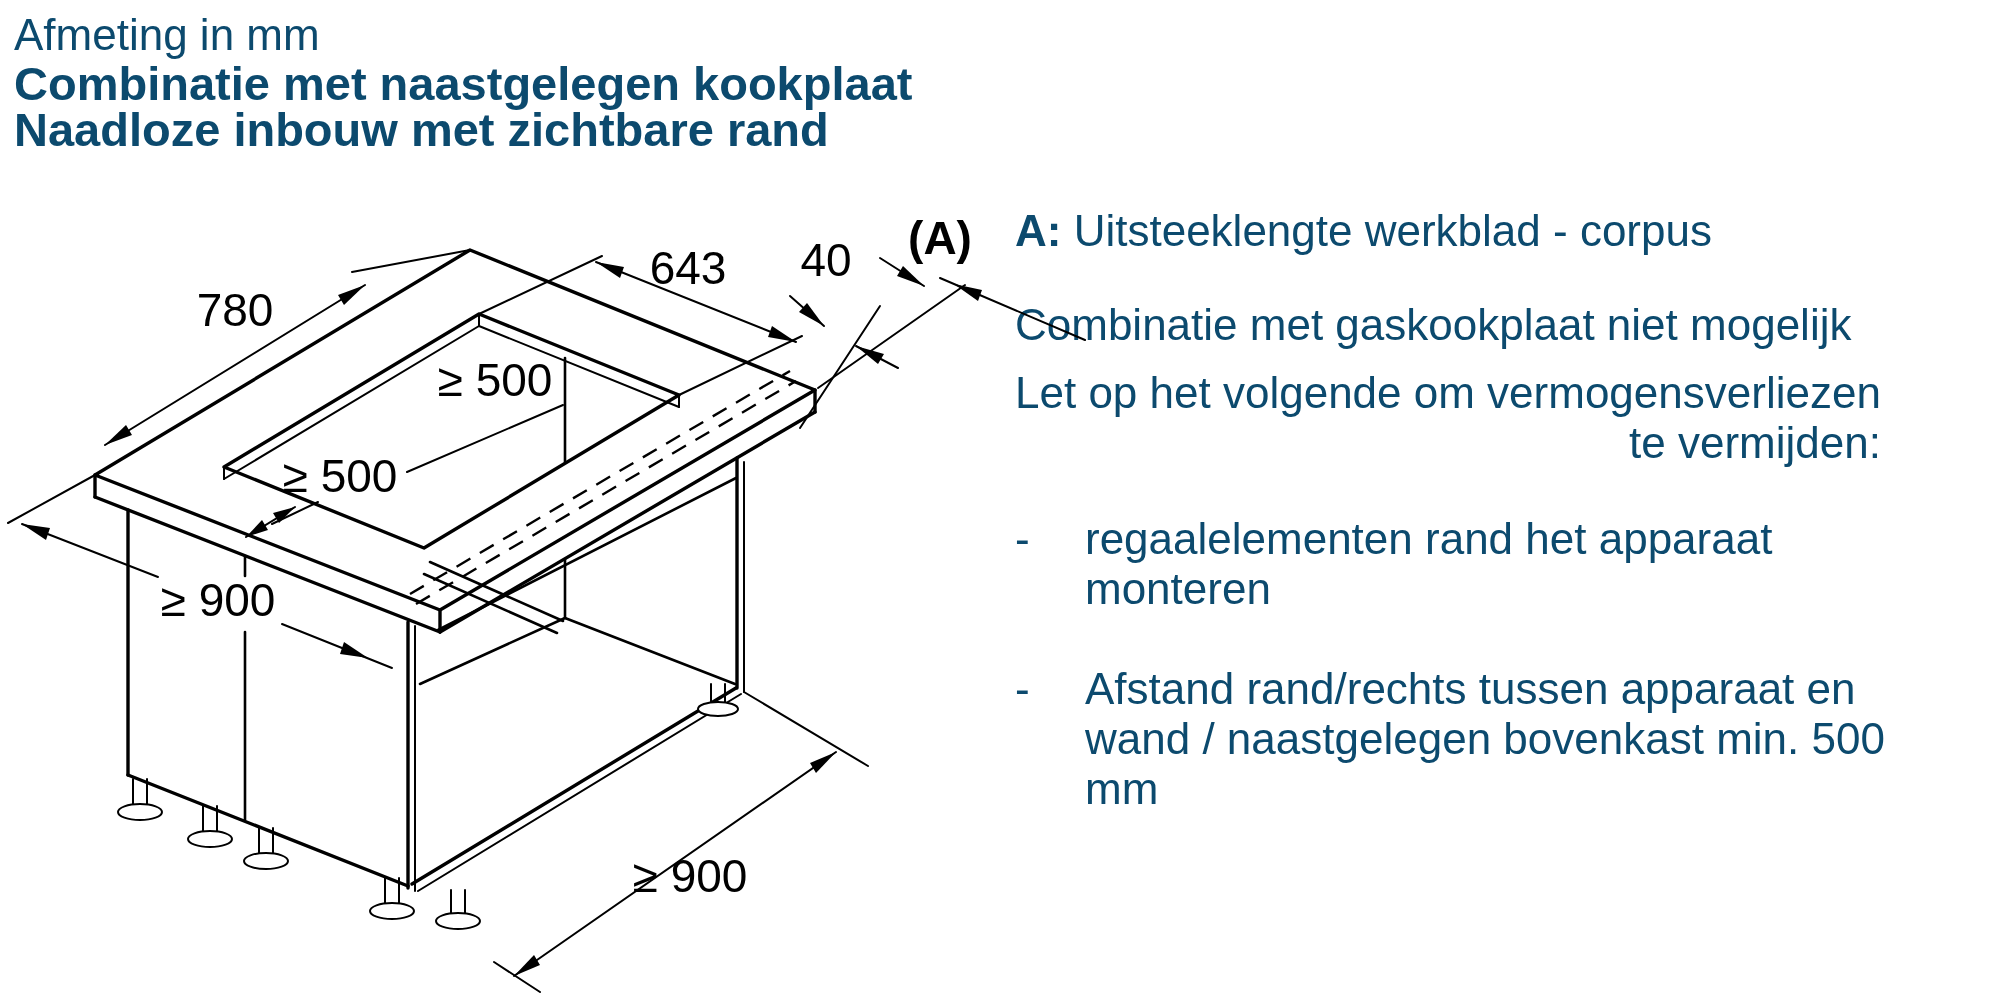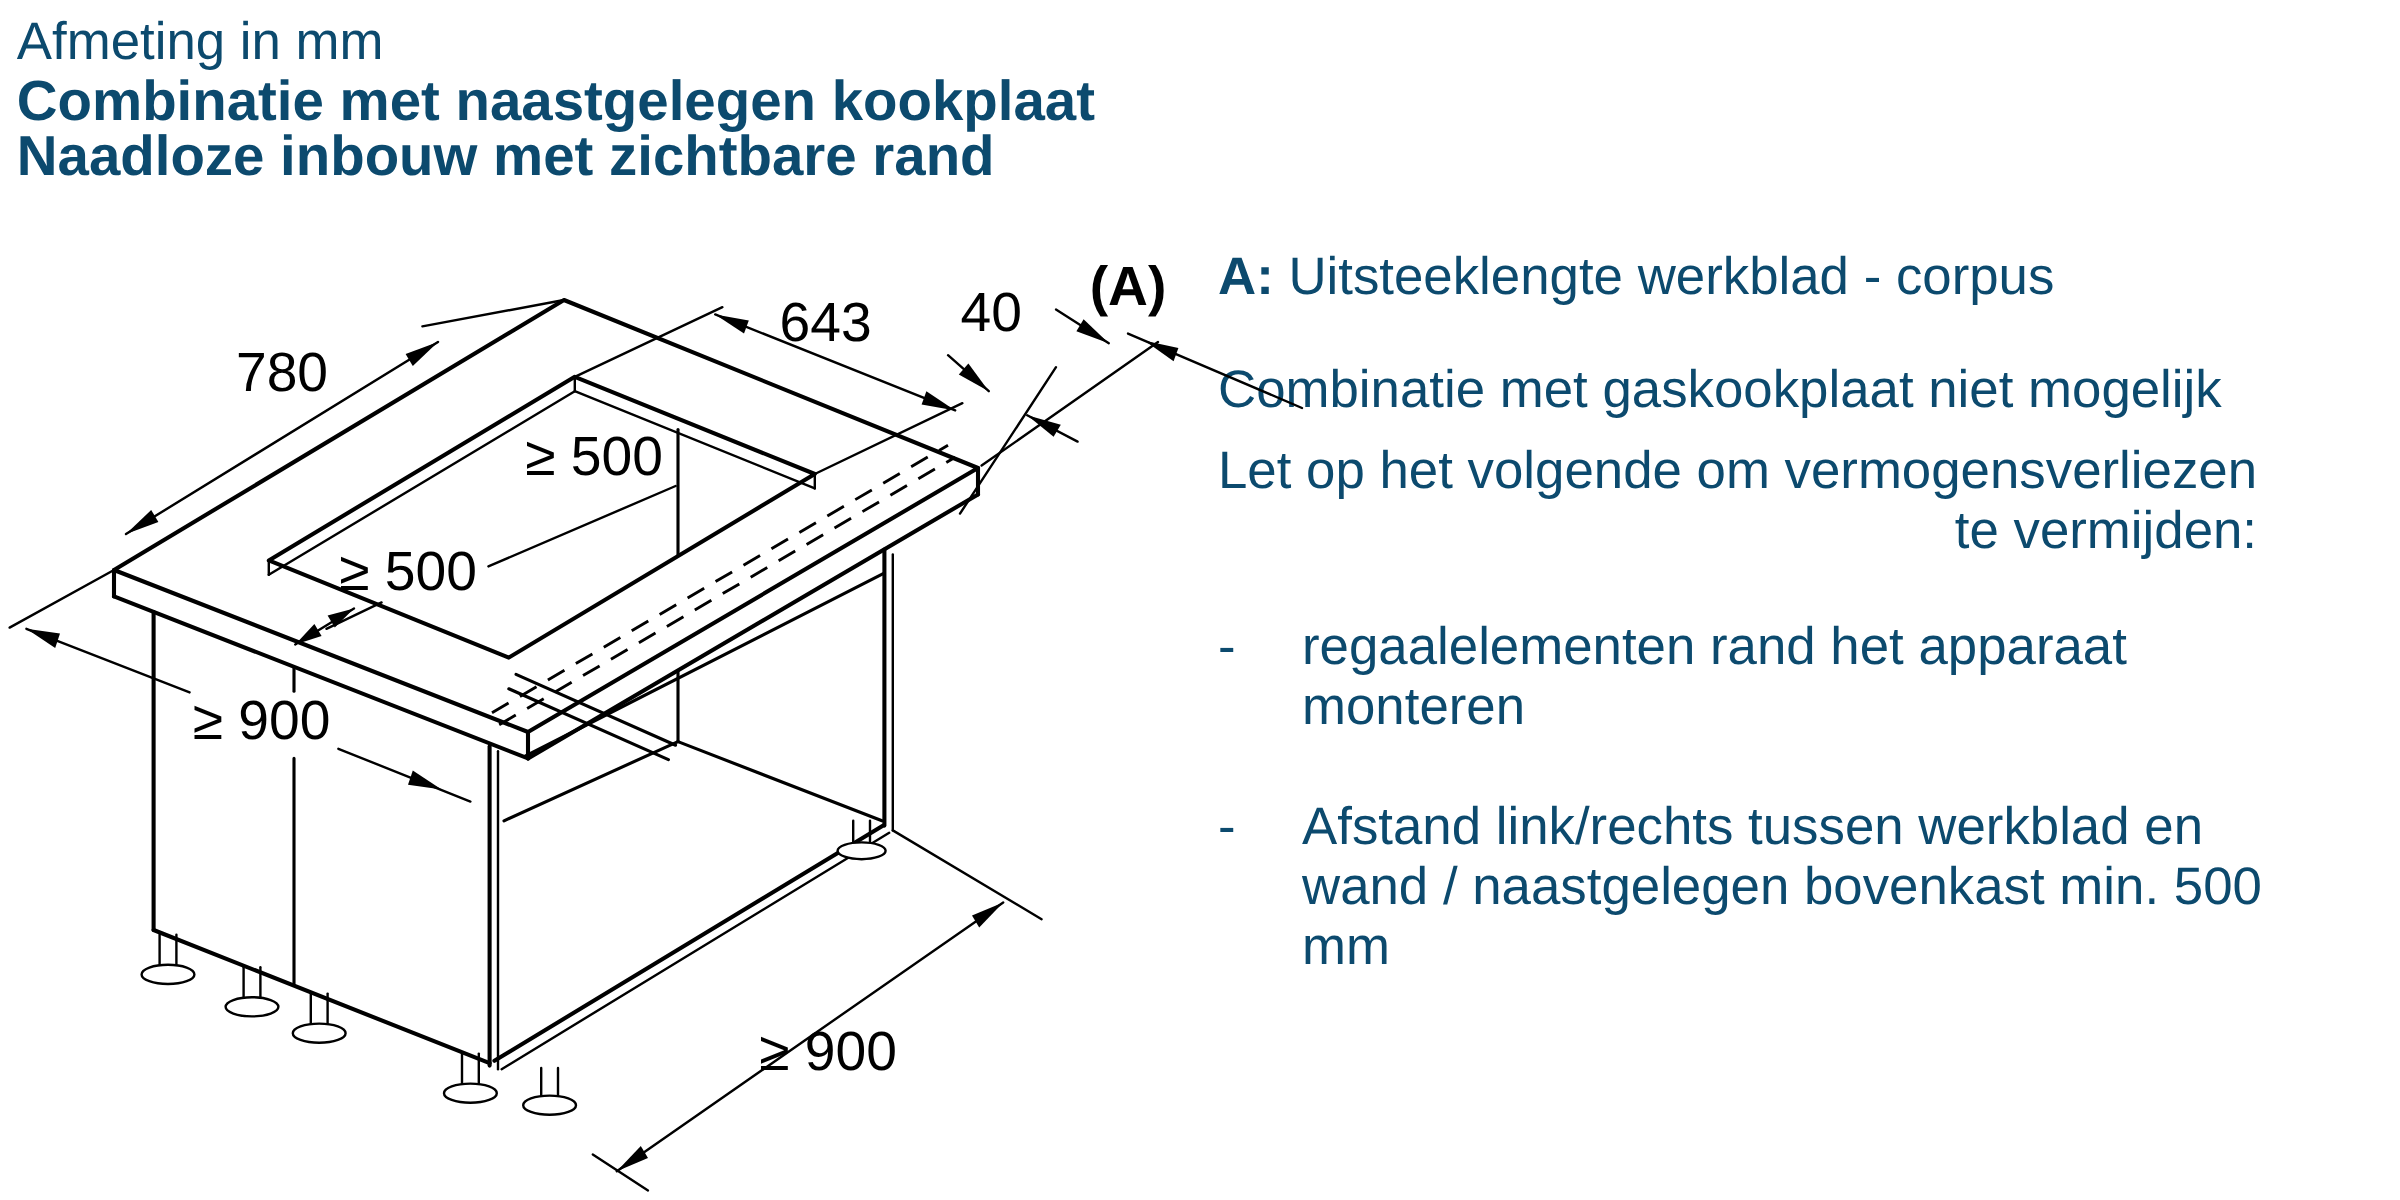--- a/index.html
+++ b/index.html
@@ -45,21 +45,21 @@
     <div class="mk">-</div>
     <div>
       <div>regaalelementen rand het apparaat</div>
       <div>monteren</div>
     </div>
   </div>
 
   <div class="rc bullet" style="left:1015px;top:664px;">
     <div class="mk">-</div>
     <div>
-      <div>Afstand link/rechts tussen werkblad en</div>
+      <div>Afstand rand/rechts tussen apparaat en</div>
       <div>wand / naastgelegen bovenkast min. 500</div>
       <div>mm</div>
     </div>
   </div>
 
   <svg style="position:absolute;left:0;top:150px;" width="1100" height="850" viewBox="0 150 1100 850">
 
     <g>
       <polygon class="ol wh" points="470,250 815,390 440,610 95,475"></polygon>
       <line class="ol" x1="95" y1="475" x2="95" y2="497"></line>

